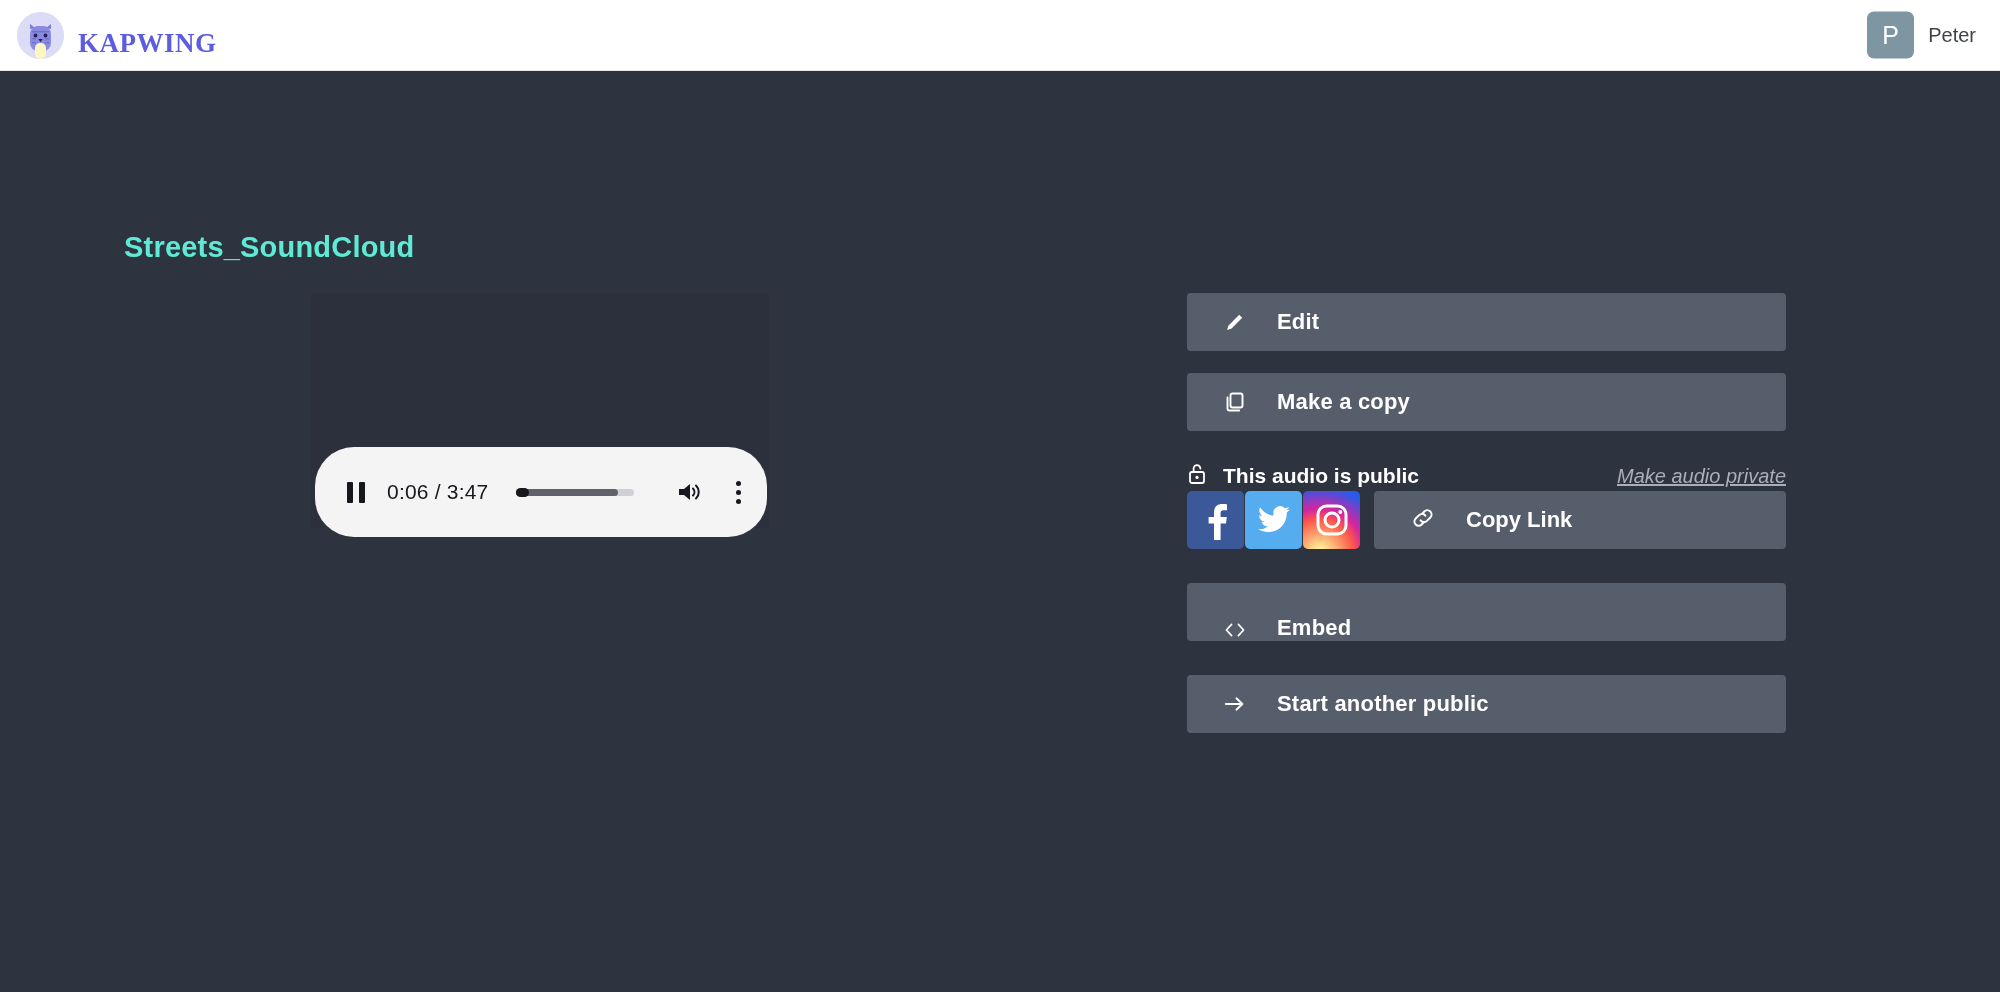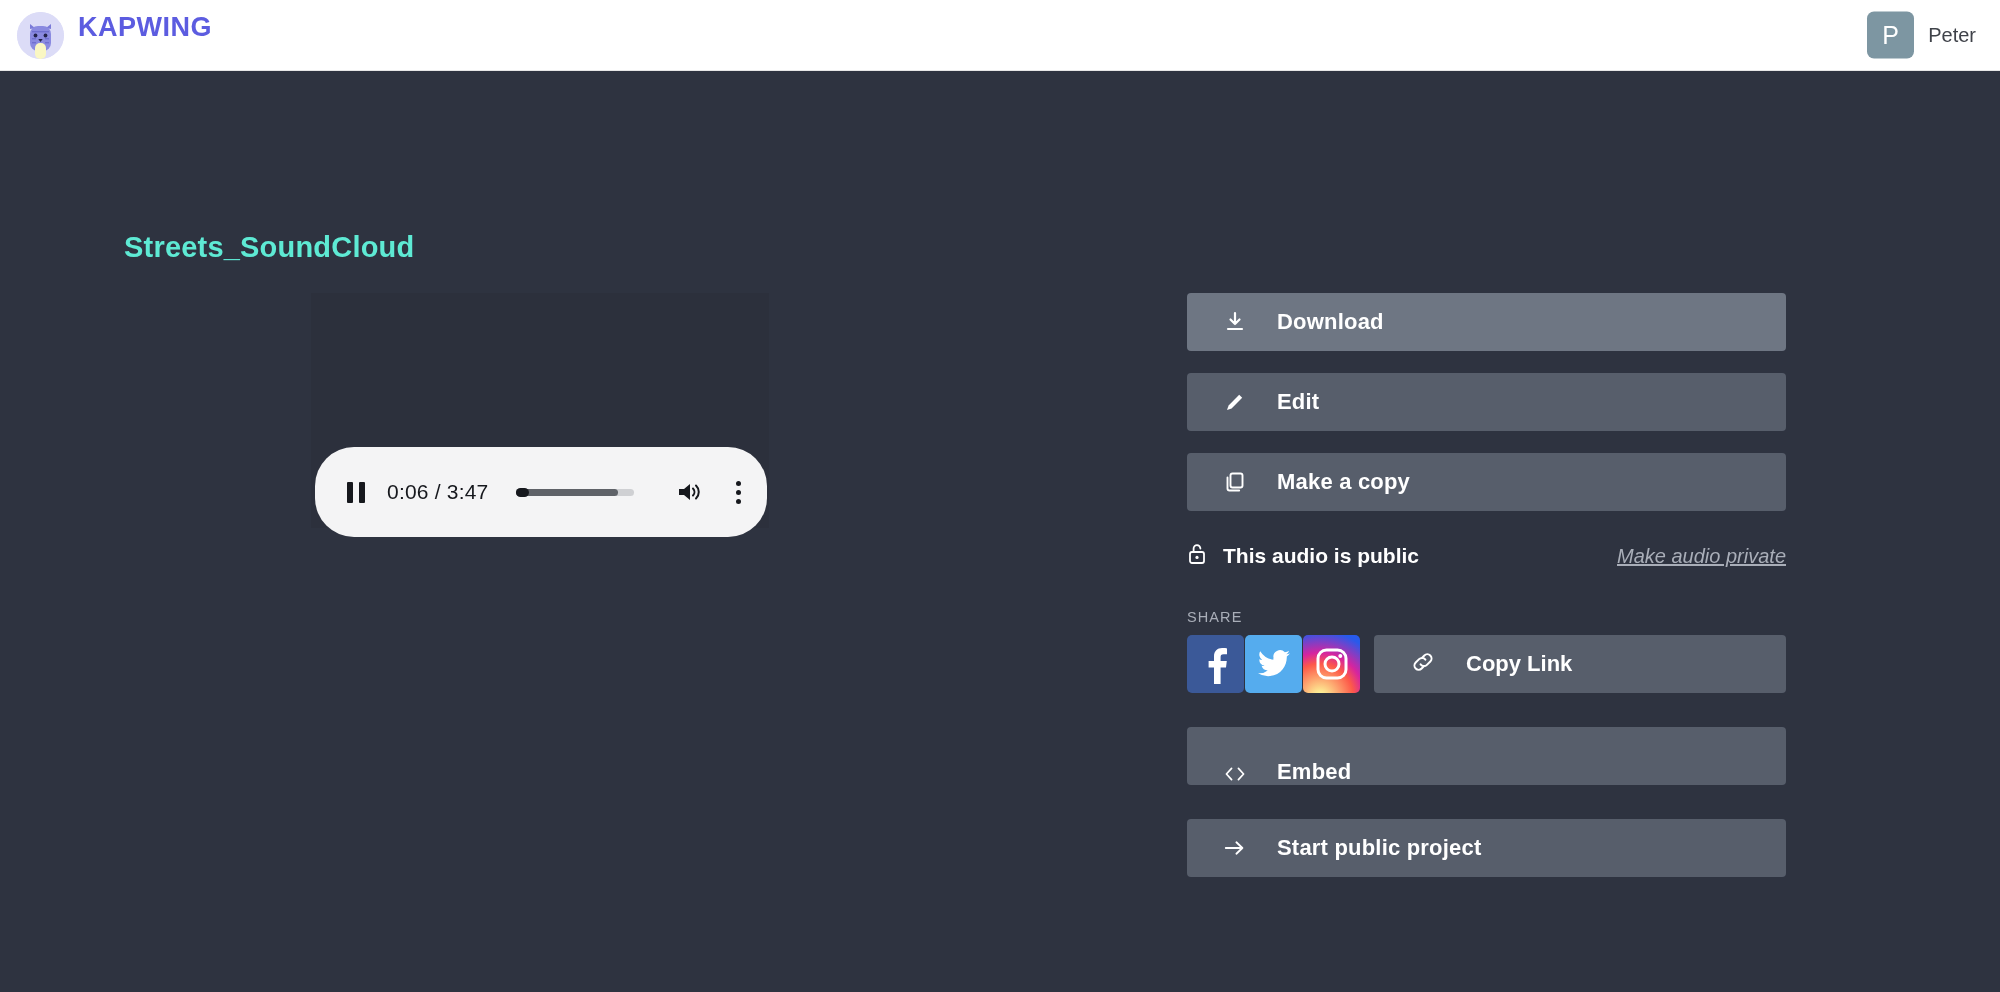--- a/index.html
+++ b/index.html
@@ -13,21 +13,21 @@
   
   .header {
     height: 71px;
     background: #ffffff;
     border-bottom: 1px solid #e6e6e6;
     display: flex;
     align-items: center;
     padding: 0 24px 0 17px;
     position: relative;
   }
-  .brand { display: flex; align-items: flex-start; gap: 14px; }
+  .brand { display: flex; align-items: flex-end; gap: 14px; font-family: Liberation Serif, serif; }
   .logo-badge {
     width: 47px; height: 47px; border-radius: 50%;
     background: #dcdcf7;
     position: relative; overflow: hidden;
     flex: 0 0 auto;
   }
   .brand-name {
     font-size: 27px; font-weight: bold; letter-spacing: .5px;
     color: #5c5ce0;
   }
@@ -214,29 +214,20 @@
     </div>
     <div class="kebab">
       <span></span>
         <span></span>
         <span></span>
     </div>
   </div>
 
   <div class="panel">
 
-    <div class="action-btn hover">
-      <span class="ico">
-        <svg width="22" height="22" viewBox="0 0 22 22">
-          <path d="M11 2 L11 13 M11 13 L6.5 8.5 M11 13 L15.5 8.5" stroke="#fff" stroke-width="2.2" fill="none" stroke-linecap="round" stroke-linejoin="round"></path>
-          <path d="M4 18 L18 18" stroke="#fff" stroke-width="2.2" stroke-linecap="round"></path>
-        </svg>
-      </span>
-      <span class="label">Download</span>
-    </div>
 
     <div class="action-btn">
       <span class="ico">
         <svg width="22" height="22" viewBox="0 0 22 22">
           <path d="M3 19 L4.6 14.4 L15.2 3.8 L18.2 6.8 L7.6 17.4 Z" fill="#fff"></path>
         </svg>
       </span>
       <span class="label">Edit</span>
     </div>
 
@@ -257,21 +248,20 @@
             <rect x="3" y="10" width="14" height="11" rx="2" stroke="#fff" stroke-width="1.8" fill="none"></rect>
             <path d="M6.6 10 L6.6 6.6 A3.4 3.4 0 0 1 13.4 6.6" stroke="#fff" stroke-width="1.8" fill="none" stroke-linecap="round"></path>
             <circle cx="10" cy="15.4" r="1.6" fill="#fff"></circle>
           </svg>
         </span>
         <span class="vis-text">This audio is public</span>
       </div>
       <span class="vis-link">Make audio private</span>
     </div>
 
-    <div class="share-label">SHARE</div>
 
     <div class="share-row">
       <div class="social fb">
         <svg width="30" height="40" viewBox="0 0 30 40">
           <path d="M19.6 40 L19.6 23.5 L25 23.5 L25.8 17 L19.6 17 L19.6 13.2 C19.6 11.4 20.1 10.2 22.7 10.2 L26 10.2 L26 4.4 C25.4 4.3 23.4 4.1 21.1 4.1 C16.3 4.1 13 7.1 13 12.6 L13 17 L7.6 17 L7.6 23.5 L13 23.5 L13 40 Z" fill="#ffffff"></path>
         </svg>
       </div>
       <div class="social tw">
         <svg width="34" height="30" viewBox="0 0 34 30">
           <path d="M33 4.3 a13 13 0 0 1-3.8 1.05 A6.65 6.65 0 0 0 32.1 1.7 a13.3 13.3 0 0 1-4.2 1.6 A6.6 6.6 0 0 0 16.6 9.3 a1 1 0 0 0 .17 1.5 A18.7 18.7 0 0 1 3.2 2.2 a6.6 6.6 0 0 0 2.05 8.8 a6.5 6.5 0 0 1-3-.83 v.08 a6.6 6.6 0 0 0 5.3 6.47 a6.6 6.6 0 0 1-3 .11 a6.6 6.6 0 0 0 6.17 4.58 A13.3 13.3 0 0 1 1 24.2 a18.6 18.6 0 0 0 10.1 2.96 c12.1 0 18.7-10 18.7-18.7 v-.85 A13.3 13.3 0 0 0 33 4.3 z" fill="#ffffff"></path>
@@ -305,17 +295,17 @@
       <span class="label">Embed</span>
     </div>
 
 
     <div class="action-btn start-btn">
       <span class="ico">
         <svg width="26" height="22" viewBox="0 0 26 22">
           <path d="M3 11 L21 11 M21 11 L14.5 4.8 M21 11 L14.5 17.2" stroke="#fff" stroke-width="2" fill="none" stroke-linecap="round" stroke-linejoin="round"></path>
         </svg>
       </span>
-      <span class="label">Start public project</span>
+      <span class="label">Start another public</span>
     </div>
 
   </div>
 </div>
 
 </body></html>

